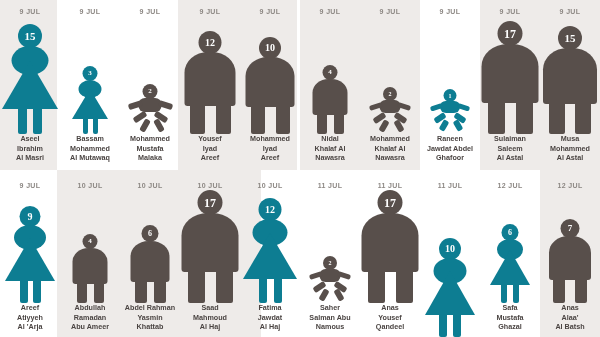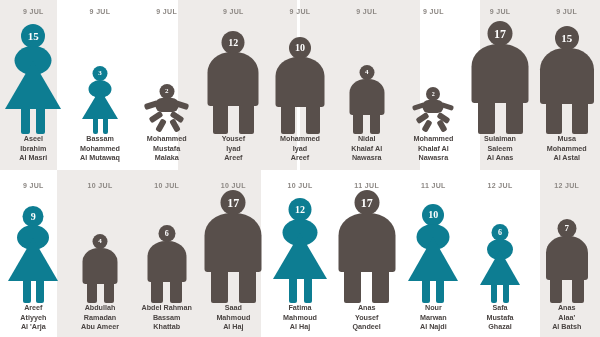--- a/index.html
+++ b/index.html
@@ -215,30 +215,52 @@
             </div>
           </div>
         </div>
         <div class="name" style="color: rgb(74, 68, 66);">Mohammed
 Khalaf Al
 Nawasra</div>
       </div>
       <div class="cell" style="flex: 1 1 0px;">
         <div class="date" style="color: rgb(140, 135, 131); margin-top: 8px;">9 JUL</div>
         <div class="figwrap">
+          <div class="figure" style="width: 40px; height: 45px;">
+            <div class="head" style="width: 13px; height: 13px; background: rgb(13, 125, 146); font-size: 6px; color: rgb(255, 255, 255);">1</div>
+            <div class="baby-torso" style="width: 20px; height: 12px; top: 12px; background: rgb(13, 125, 146);"></div>
+            <div class="baby-arm" style="width: 12px; height: 5px; top: 14px; background: rgb(13, 125, 146); left: 0px; transform: rotate(-18deg); transform-origin: right center;"></div>
+            <div class="baby-arm" style="width: 12px; height: 5px; top: 14px; background: rgb(13, 125, 146); left: 28px; transform: rotate(18deg); transform-origin: left center;"></div>
+            <div style="position: absolute; top: 26px; width: 12px; height: 18px; left: 4px;">
+              <div style="position: absolute; width: 12px; height: 6px; background: rgb(13, 125, 146); border-radius: 2px; top: 0px; left: 0px; transform: rotate(-34deg);"></div>
+              <div style="position: absolute; width: 6px; height: 11px; background: rgb(13, 125, 146); border-radius: 2px; top: 5px; left: 7px; transform: rotate(30deg);"></div>
+            </div>
+            <div style="position: absolute; top: 26px; width: 12px; height: 18px; left: 24px;">
+              <div style="position: absolute; width: 12px; height: 6px; background: rgb(13, 125, 146); border-radius: 2px; top: 0px; left: 0px; transform: rotate(34deg);"></div>
+              <div style="position: absolute; width: 6px; height: 11px; background: rgb(13, 125, 146); border-radius: 2px; top: 5px; left: 1px; transform: rotate(-30deg);"></div>
+            </div>
+          </div>
+        </div>
+        <div class="name" style="color: rgb(74, 68, 66);">Raneen
+Jawdat Abdel
+Ghafoor</div>
+      </div>
+      <div class="cell" style="flex: 1 1 0px;">
+        <div class="date" style="color: rgb(140, 135, 131); margin-top: 8px;">9 JUL</div>
+        <div class="figwrap">
           <div class="figure" style="width: 57px; height: 113px;">
             <div class="head" style="width: 25px; height: 25px; background: rgb(88, 79, 75); font-size: 12px; color: rgb(255, 255, 255);">17</div>
             <div class="body-male" style="width: 57px; height: 59px; top: 23px; background: rgb(88, 79, 75);"></div>
             <div class="leg" style="width: 17px; height: 32px; top: 81px; background: rgb(88, 79, 75); left: 6px;"></div>
             <div class="leg" style="width: 17px; height: 32px; top: 81px; background: rgb(88, 79, 75); left: 34px;"></div>
           </div>
         </div>
         <div class="name" style="color: rgb(74, 68, 66);">Sulaiman
 Saleem
-Al Anas</div>
+Al Astal</div>
       </div>
       <div class="cell" style="flex: 1 1 0px;">
         <div class="date" style="color: rgb(140, 135, 131); margin-top: 8px;">9 JUL</div>
         <div class="figwrap">
           <div class="figure" style="width: 54px; height: 108px;">
             <div class="head" style="width: 24px; height: 24px; background: rgb(88, 79, 75); font-size: 11px; color: rgb(255, 255, 255);">15</div>
             <div class="body-male" style="width: 54px; height: 56px; top: 22px; background: rgb(88, 79, 75);"></div>
             <div class="leg" style="width: 16px; height: 31px; top: 77px; background: rgb(88, 79, 75); left: 6px;"></div>
             <div class="leg" style="width: 16px; height: 31px; top: 77px; background: rgb(88, 79, 75); left: 32px;"></div>
           </div>
@@ -282,21 +304,21 @@
         <div class="date" style="color: rgb(140, 135, 131); margin-top: 12px;">10 JUL</div>
         <div class="figwrap">
           <div class="figure" style="width: 39px; height: 78px;">
             <div class="head" style="width: 17px; height: 17px; background: rgb(88, 79, 75); font-size: 8px; color: rgb(255, 255, 255);">6</div>
             <div class="body-male" style="width: 39px; height: 41px; top: 16px; background: rgb(88, 79, 75);"></div>
             <div class="leg" style="width: 12px; height: 22px; top: 56px; background: rgb(88, 79, 75); left: 4px;"></div>
             <div class="leg" style="width: 12px; height: 22px; top: 56px; background: rgb(88, 79, 75); left: 23px;"></div>
           </div>
         </div>
         <div class="name" style="color: rgb(74, 68, 66);">Abdel Rahman
-Bassam
+Yasmin
 Khattab</div>
       </div>
       <div class="cell" style="flex: 1 1 0px;">
         <div class="date" style="color: rgb(140, 135, 131); margin-top: 12px;">10 JUL</div>
         <div class="figwrap">
           <div class="figure" style="width: 57px; height: 113px;">
             <div class="head" style="width: 25px; height: 25px; background: rgb(88, 79, 75); font-size: 12px; color: rgb(255, 255, 255);">17</div>
             <div class="body-male" style="width: 57px; height: 59px; top: 23px; background: rgb(88, 79, 75);"></div>
             <div class="leg" style="width: 17px; height: 32px; top: 81px; background: rgb(88, 79, 75); left: 6px;"></div>
             <div class="leg" style="width: 17px; height: 32px; top: 81px; background: rgb(88, 79, 75); left: 34px;"></div>
@@ -311,22 +333,44 @@
         <div class="figwrap">
           <div class="figure" style="width: 53px; height: 105px;">
             <div class="head" style="width: 23px; height: 23px; background: rgb(13, 125, 146); font-size: 10px; color: rgb(255, 255, 255);">12</div>
             <div class="body-female-top" style="width: 35px; height: 27px; top: 21px; background: rgb(13, 125, 146);"></div>
             <div class="skirt" style="top: 35px; border-width: 0px 27px 46px; border-bottom-color: rgb(13, 125, 146);"></div>
             <div class="leg" style="width: 8px; height: 25px; top: 80px; background: rgb(13, 125, 146); left: 15px;"></div>
             <div class="leg" style="width: 8px; height: 25px; top: 80px; background: rgb(13, 125, 146); left: 30px;"></div>
           </div>
         </div>
         <div class="name" style="color: rgb(74, 68, 66);">Fatima
-Mahmoud
+Jawdat
 Al Haj</div>
+      </div>
+      <div class="cell" style="flex: 1 1 0px;">
+        <div class="date" style="color: rgb(140, 135, 131); margin-top: 12px;">11 JUL</div>
+        <div class="figwrap">
+          <div class="figure" style="width: 42px; height: 47px;">
+            <div class="head" style="width: 14px; height: 14px; background: rgb(88, 79, 75); font-size: 6px; color: rgb(255, 255, 255);">2</div>
+            <div class="baby-torso" style="width: 21px; height: 13px; top: 13px; background: rgb(88, 79, 75);"></div>
+            <div class="baby-arm" style="width: 13px; height: 5px; top: 15px; background: rgb(88, 79, 75); left: 0px; transform: rotate(-18deg); transform-origin: right center;"></div>
+            <div class="baby-arm" style="width: 13px; height: 5px; top: 15px; background: rgb(88, 79, 75); left: 29px; transform: rotate(18deg); transform-origin: left center;"></div>
+            <div style="position: absolute; top: 28px; width: 13px; height: 19px; left: 4px;">
+              <div style="position: absolute; width: 13px; height: 6px; background: rgb(88, 79, 75); border-radius: 2px; top: 0px; left: 0px; transform: rotate(-34deg);"></div>
+              <div style="position: absolute; width: 6px; height: 12px; background: rgb(88, 79, 75); border-radius: 2px; top: 5px; left: 8px; transform: rotate(30deg);"></div>
+            </div>
+            <div style="position: absolute; top: 28px; width: 13px; height: 19px; left: 25px;">
+              <div style="position: absolute; width: 13px; height: 6px; background: rgb(88, 79, 75); border-radius: 2px; top: 0px; left: 0px; transform: rotate(34deg);"></div>
+              <div style="position: absolute; width: 6px; height: 12px; background: rgb(88, 79, 75); border-radius: 2px; top: 5px; left: 2px; transform: rotate(-30deg);"></div>
+            </div>
+          </div>
+        </div>
+        <div class="name" style="color: rgb(74, 68, 66);">Saher
+Salman Abu
+Namous</div>
       </div>
       <div class="cell" style="flex: 1 1 0px;">
         <div class="date" style="color: rgb(140, 135, 131); margin-top: 12px;">11 JUL</div>
         <div class="figwrap">
           <div class="figure" style="width: 57px; height: 113px;">
             <div class="head" style="width: 25px; height: 25px; background: rgb(88, 79, 75); font-size: 12px; color: rgb(255, 255, 255);">17</div>
             <div class="body-male" style="width: 57px; height: 59px; top: 23px; background: rgb(88, 79, 75);"></div>
             <div class="leg" style="width: 17px; height: 32px; top: 81px; background: rgb(88, 79, 75); left: 6px;"></div>
             <div class="leg" style="width: 17px; height: 32px; top: 81px; background: rgb(88, 79, 75); left: 34px;"></div>
           </div>
@@ -339,23 +383,20 @@
         <div class="date" style="color: rgb(140, 135, 131); margin-top: 12px;">11 JUL</div>
         <div class="figwrap">
           <div class="figure" style="width: 50px; height: 99px;">
             <div class="head" style="width: 22px; height: 22px; background: rgb(13, 125, 146); font-size: 10px; color: rgb(255, 255, 255);">10</div>
             <div class="body-female-top" style="width: 33px; height: 26px; top: 20px; background: rgb(13, 125, 146);"></div>
             <div class="skirt" style="top: 33px; border-width: 0px 25px 44px; border-bottom-color: rgb(13, 125, 146);"></div>
             <div class="leg" style="width: 8px; height: 23px; top: 76px; background: rgb(13, 125, 146); left: 14px;"></div>
             <div class="leg" style="width: 8px; height: 23px; top: 76px; background: rgb(13, 125, 146); left: 28px;"></div>
           </div>
         </div>
-        <div class="name" style="color: rgb(74, 68, 66);">Nour
-Marwan
-Al Najdi</div>
       </div>
       <div class="cell" style="flex: 1 1 0px;">
         <div class="date" style="color: rgb(140, 135, 131); margin-top: 12px;">12 JUL</div>
         <div class="figwrap">
           <div class="figure" style="width: 40px; height: 79px;">
             <div class="head" style="width: 17px; height: 17px; background: rgb(13, 125, 146); font-size: 8px; color: rgb(255, 255, 255);">6</div>
             <div class="body-female-top" style="width: 26px; height: 21px; top: 15px; background: rgb(13, 125, 146);"></div>
             <div class="skirt" style="top: 26px; border-width: 0px 20px 35px; border-bottom-color: rgb(13, 125, 146);"></div>
             <div class="leg" style="width: 6px; height: 19px; top: 60px; background: rgb(13, 125, 146); left: 11px;"></div>
             <div class="leg" style="width: 6px; height: 19px; top: 60px; background: rgb(13, 125, 146); left: 23px;"></div>

